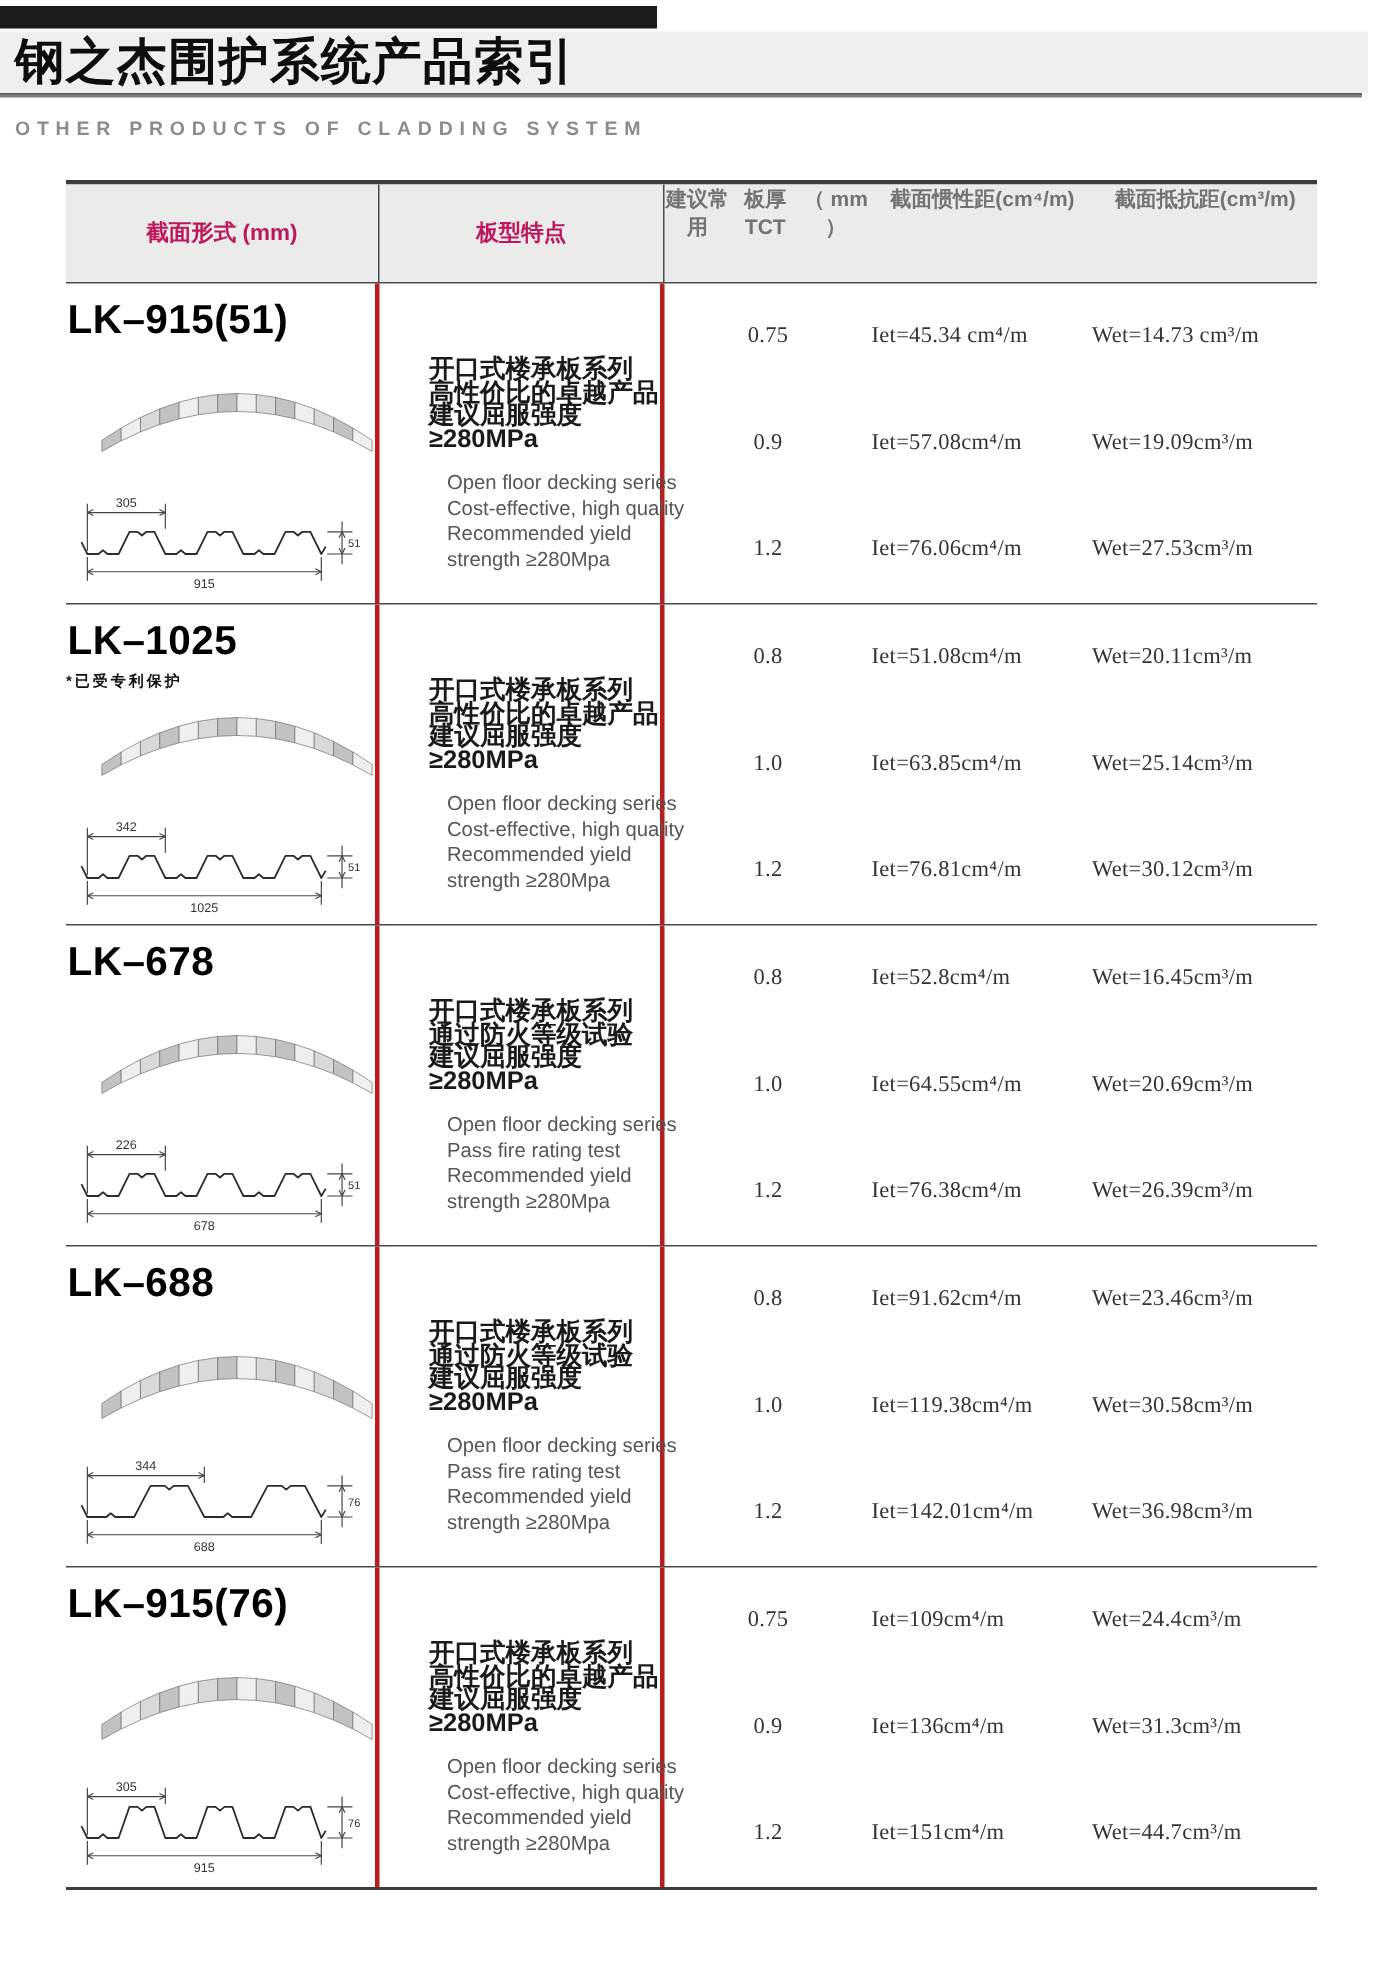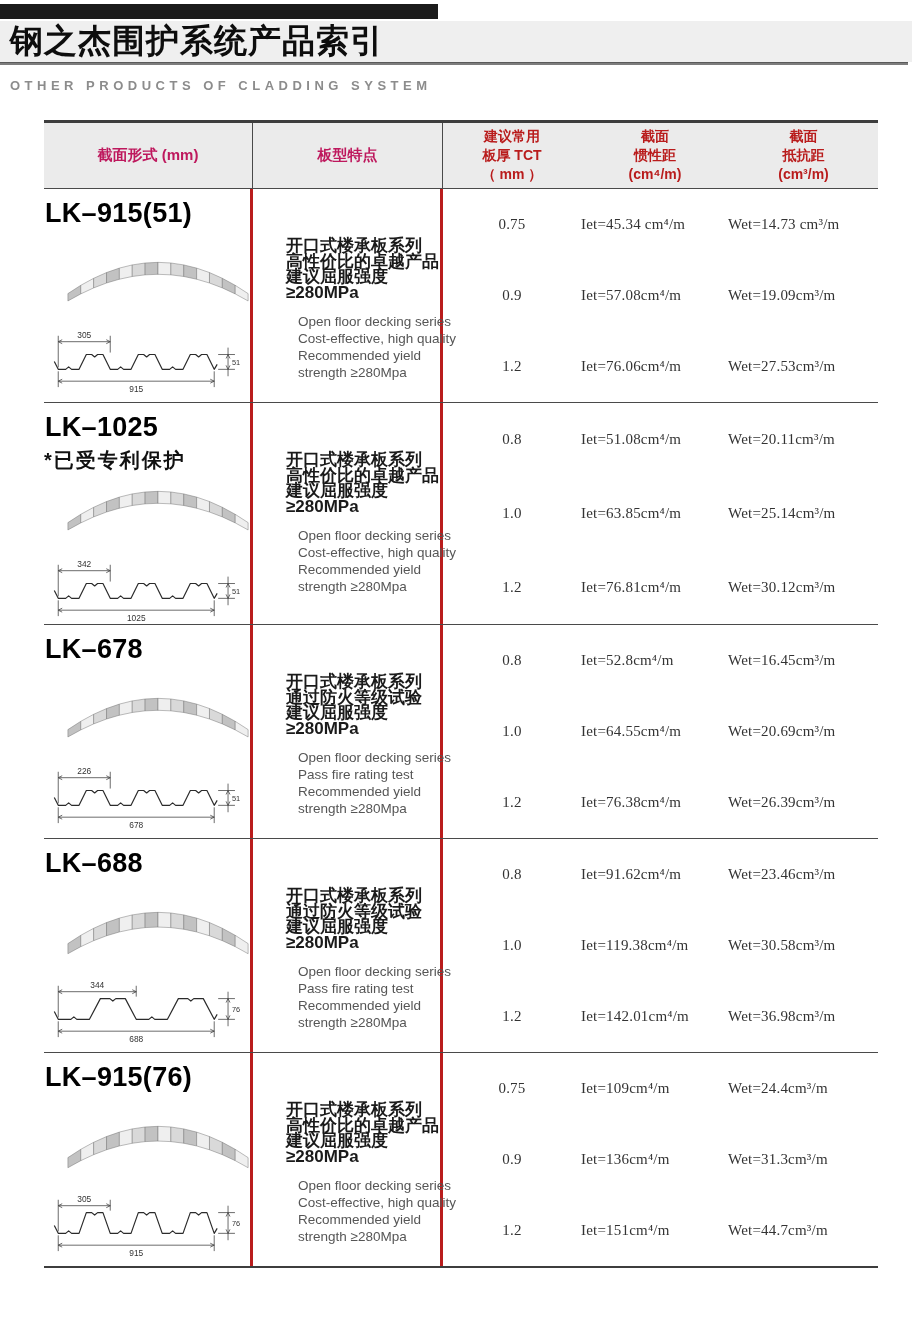--- a/index.html
+++ b/index.html
@@ -13,26 +13,26 @@
   .title-rule{position:absolute;left:0;top:62px;width:908px;height:3px;background:#7d7d7d;border-top:1px solid #5a5a5a;box-sizing:border-box;}
   .page-subtitle{position:absolute;left:10px;top:78px;font-size:13px;font-weight:bold;
                  letter-spacing:4.5px;color:#8c8c8c;white-space:nowrap;}
   
   .tbl{position:absolute;left:44px;top:120px;width:834px;
        border-top:3px solid #3d3d3d;border-bottom:2.5px solid #3d3d3d;}
   .thead{display:grid;grid-template-columns:209px 190px 435px;background:#ebebeb;height:65px;}
   .th{display:flex;align-items:center;justify-content:center;font-weight:bold;font-size:15px;color:#be185d;}
   .th-sec,.th-feat{border-right:1px solid #4a4a4a;box-sizing:border-box;}
   .th-specs{display:grid;grid-template-columns:138px 148px 149px;}
-  .th-sub{display:flex;flex-direction:column;justify-content:center;text-align:center;
-          font-weight:bold;font-size:14px;line-height:19px;color:#b91c1c;}
+  .th-sub{display:flex;flex-direction:row;justify-content:center;text-align:center;
+          font-weight:bold;font-size:14px;line-height:19px;color:#737373;}
   .prow{display:grid;grid-template-columns:209px 190px 435px;border-top:1px solid #4a4a4a;min-height:213px;}
   .c1,.c2{border-right:3px solid #b91c1c;box-sizing:border-box;}
   .pname{font-size:27px;line-height:32px;font-weight:bold;color:#000;padding:8px 0 0 1px;letter-spacing:0.3px;}
-  .pnote{font-size:20px;font-weight:bold;color:#111;letter-spacing:2px;margin-top:4px;}
+  .pnote{font-size:10px;font-weight:bold;color:#111;letter-spacing:2px;margin-top:4px;}
   .panel-svg{display:block;width:184px;height:57px;margin:26px 0 0 22px;}
   .has-note .panel-svg{margin-top:10px;}
   .section-svg{display:block;width:208px;height:77px;margin:6px 0 0 6px;}
   .c2{padding:49px 0 0 33px;box-sizing:border-box;}
   .cn-line{font-weight:bold;font-size:17px;line-height:15.5px;color:#1a1a1a;}
   .en{margin-top:13px;width:162px;margin-left:12px;}
   .en-line{font-size:13.5px;line-height:17px;color:#565656;}
   .c3{display:flex;flex-direction:column;font-family:Liberation Serif, serif;}
   .spec-row{flex:1;display:grid;grid-template-columns:138px 147px 150px;align-items:center;
             font-size:15px;color:#333;letter-spacing:0.2px;}

